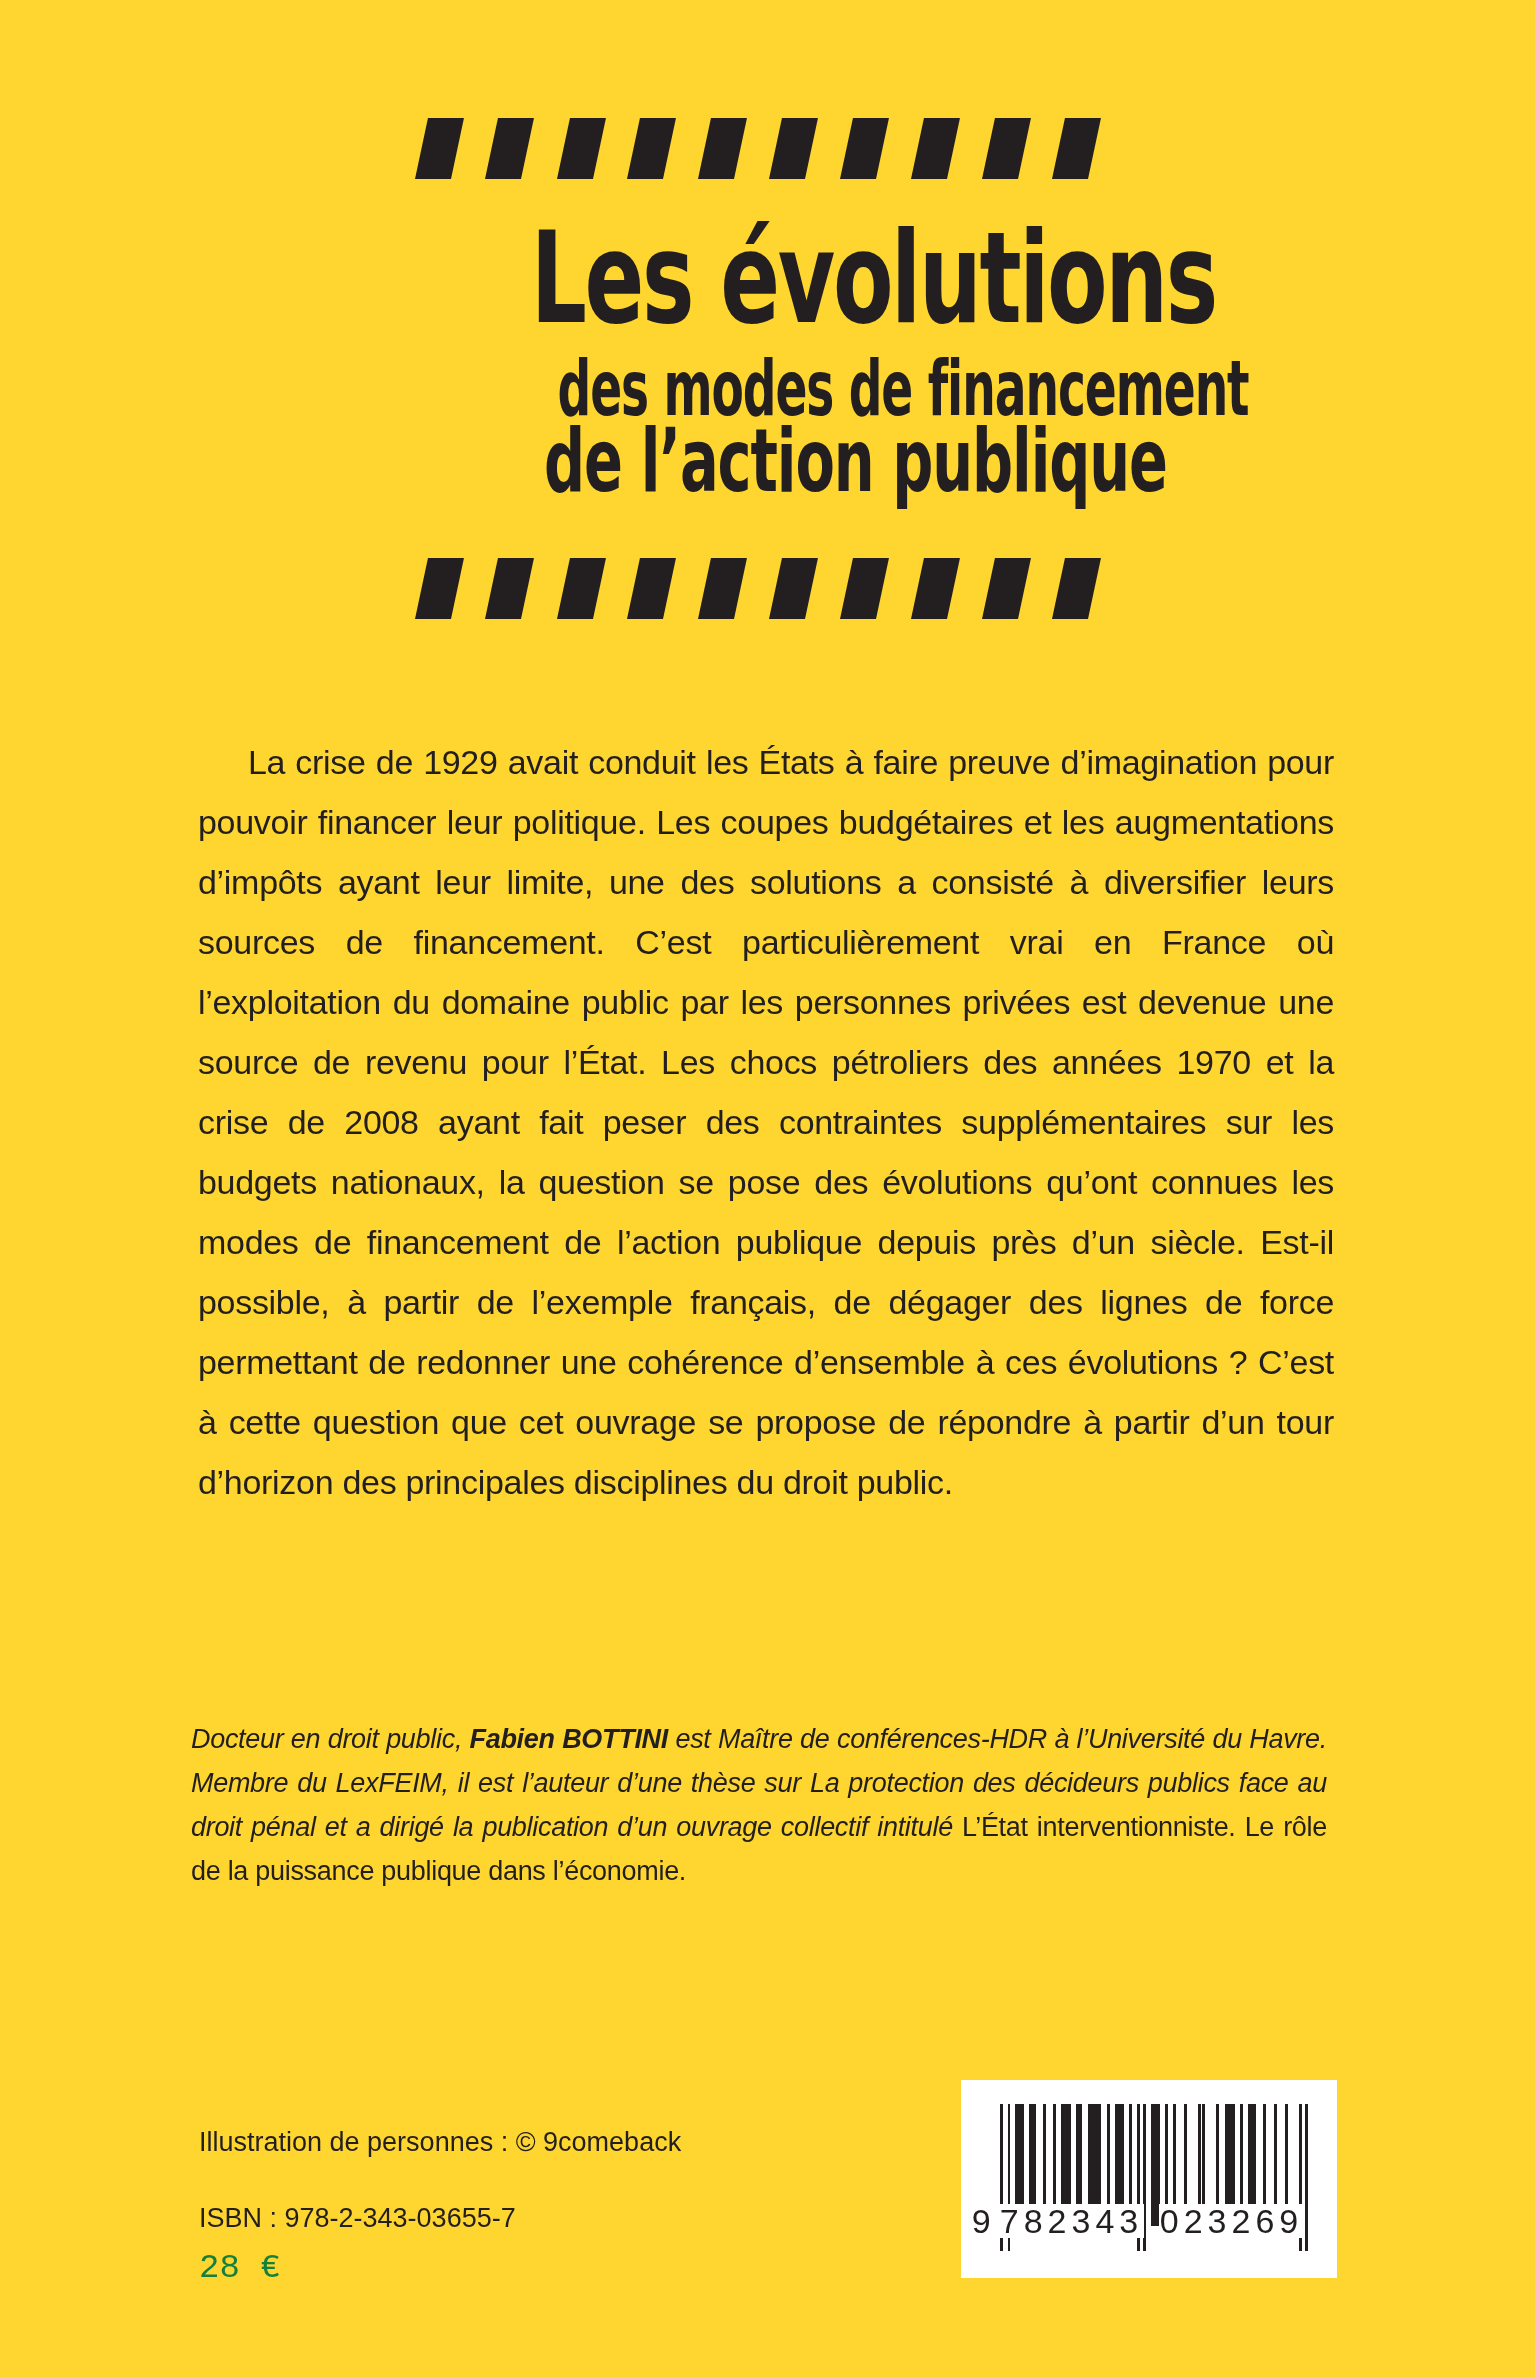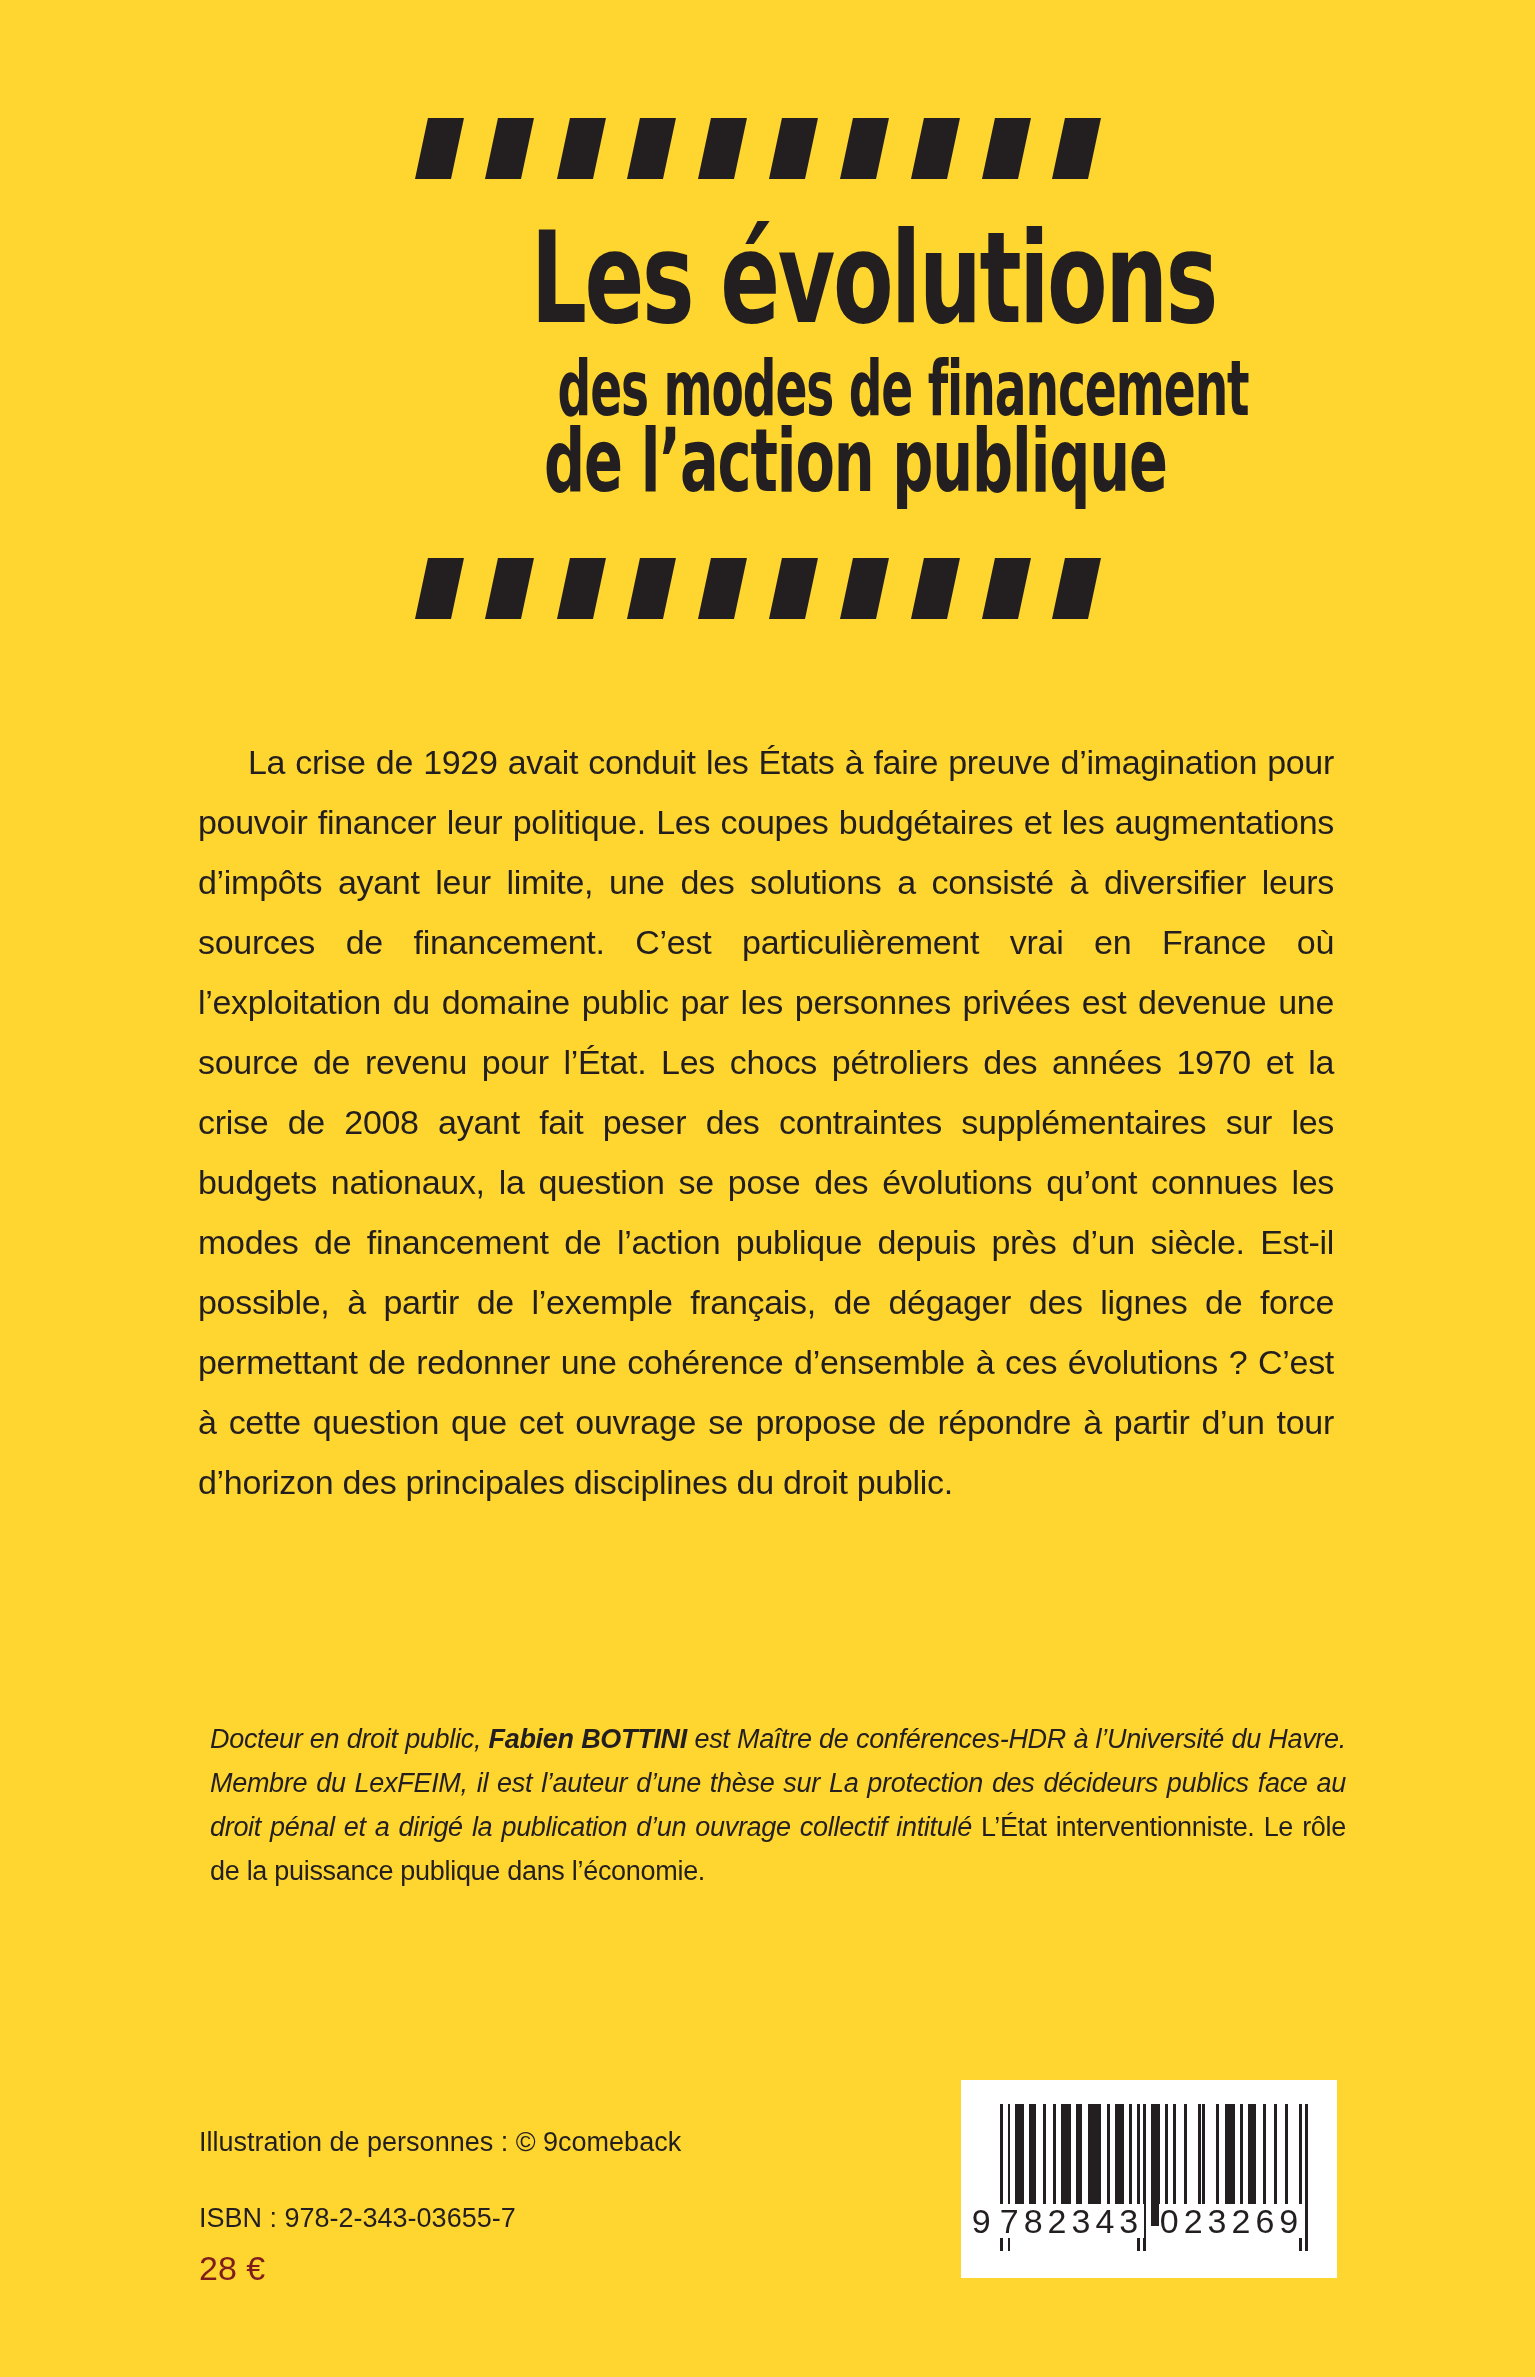--- a/index.html
+++ b/index.html
@@ -27,21 +27,21 @@
   .title-3 { top: 418px; font-size: 87px; line-height: 87px; letter-spacing: -1.7px; transform: scaleX(0.66); transform-origin: center top; }
 
   .body-text {
     position: absolute; left: 198px; width: 1136px; top: 732px;
     font-size: 34px; line-height: 60px;
     text-align: justify; text-indent: 50px;
     font-family: "Liberation Sans", sans-serif;
     letter-spacing: -0.3px;
   }
   .bio {
-    position: absolute; left: 210px; width: 1136px; top: 1717px;
+    position: absolute; left: 191px; width: 1136px; top: 1717px;
     font-size: 27px; line-height: 44px;
     text-align: justify;
     font-family: "Liberation Sans", sans-serif;
     letter-spacing: -0.3px;
   }
   .bio .it { font-style: italic; }
   .bio .author { font-style: italic; font-weight: bold; }
 
   .credit {
     position: absolute; left: 199px; top: 2127px;
@@ -49,22 +49,22 @@
     font-family: "Liberation Sans", sans-serif;
   }
   .isbn {
     position: absolute; left: 199px; top: 2203px;
     font-size: 27px; line-height: 30px;
     font-family: "Liberation Sans", sans-serif;
   }
   .price {
     position: absolute; left: 199px; top: 2250px;
     font-size: 34px; line-height: 37px;
-    color: #7f1d1d;
-    font-family: Liberation Sans, sans-serif;
+    color: #15803d;
+    font-family: Liberation Mono, monospace;
   }
   .barcode-box {
     position: absolute; left: 961px; top: 2080px;
     width: 376px; height: 198px; background: #FFFFFF;
   }
   .barcode-bars {
     position: absolute; left: 39px; top: 24px; height: 147px; width: 309px;
   }
   .bar { position: absolute; top: 0; background: #231F20; }
   .barcode-digits {

